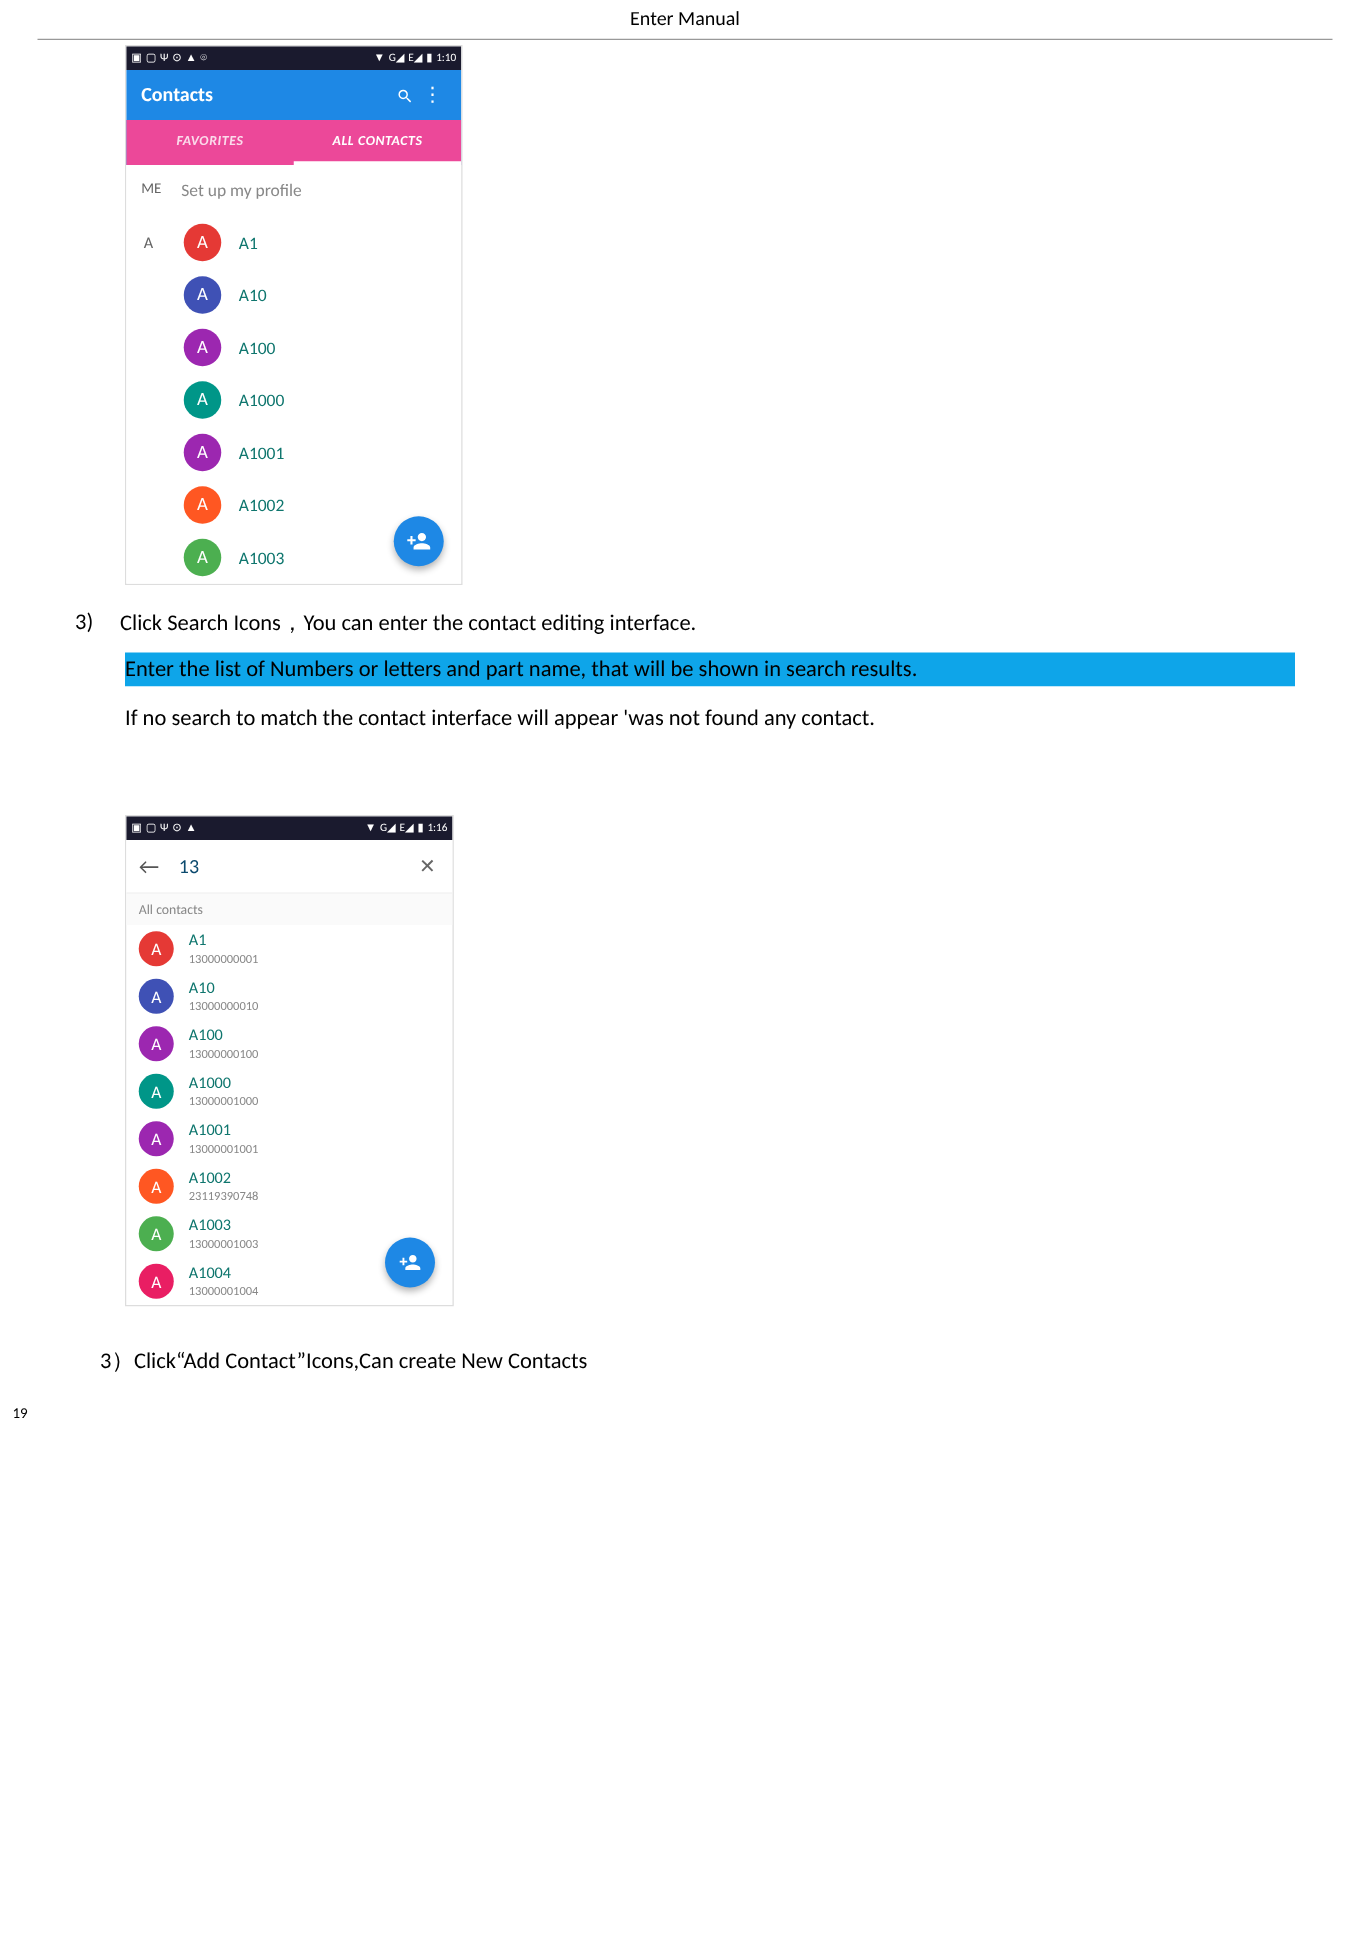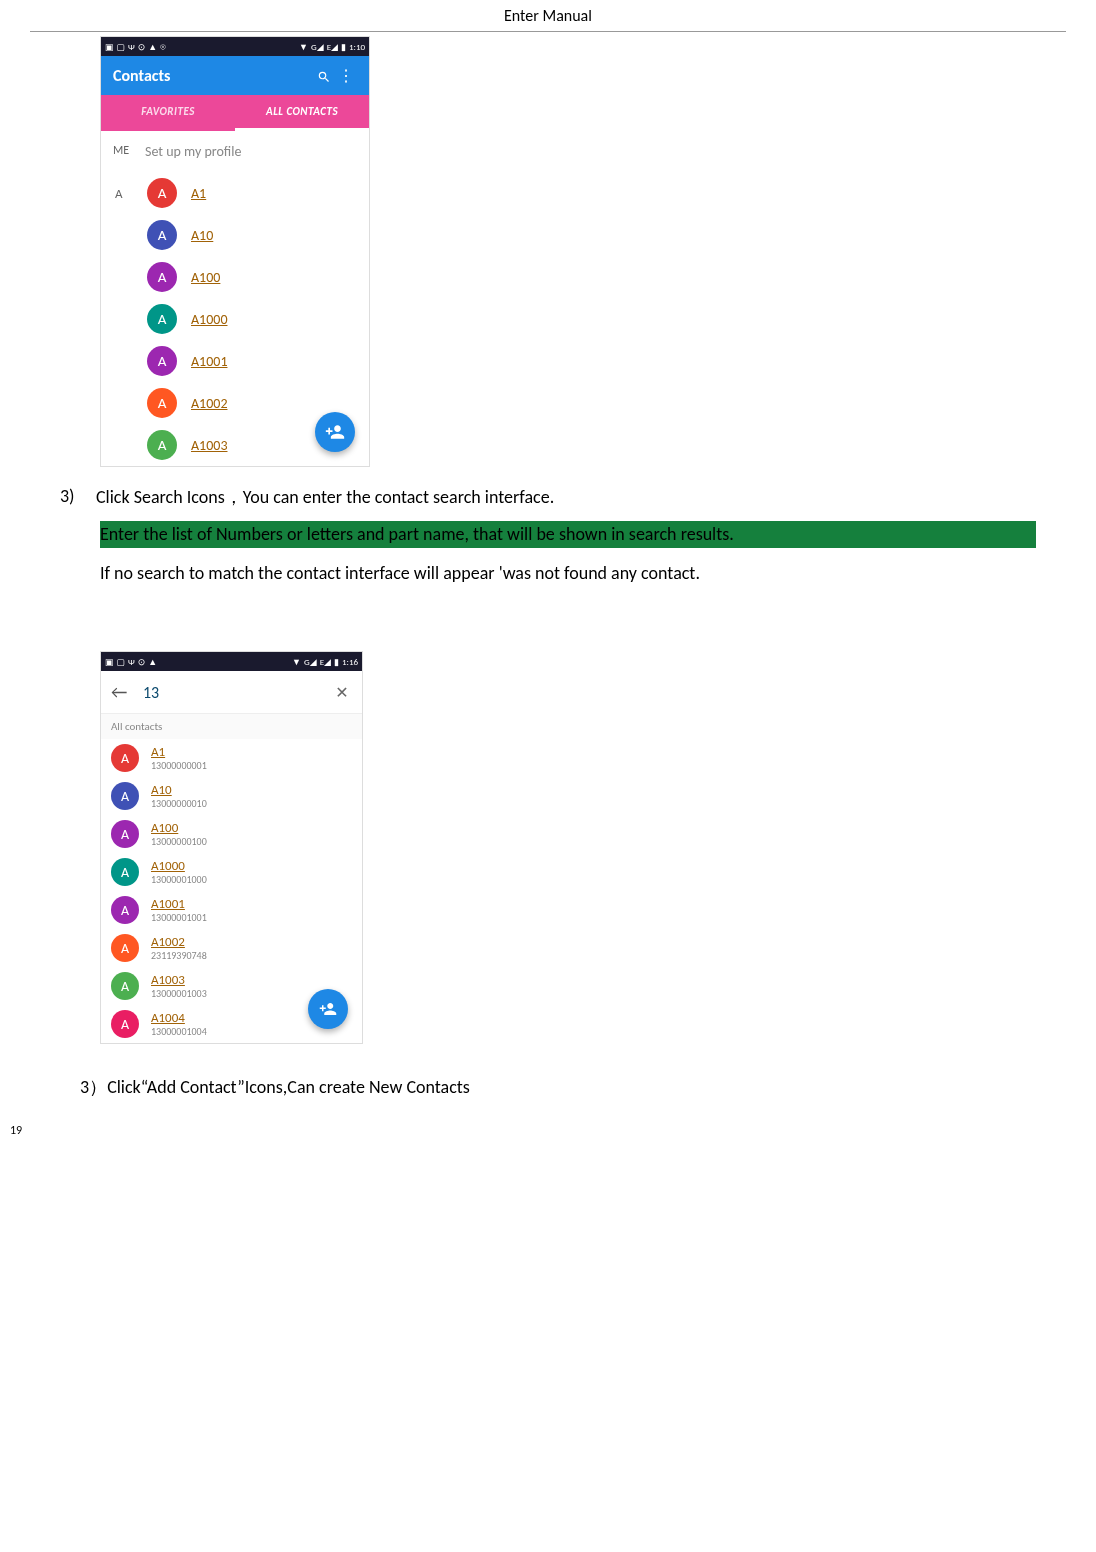--- a/index.html
+++ b/index.html
@@ -101,21 +101,21 @@
     display: flex;
     align-items: center;
     justify-content: center;
     color: #fff;
     font-size: 15px;
     font-weight: 400;
     margin-right: 14px;
     flex-shrink: 0;
   }
   .contact-info { flex: 1; }
-  .contact-name { font-size: 14px; color: #a16207; text-decoration: underline; }
+  .contact-name { font-size: 14px; color: #0f766e; }
   .contact-number { font-size: 11px; color: #888; }
   .section-letter {
     position: absolute;
     left: 14px;
     font-size: 13px;
     color: #666;
     font-weight: 500;
   }
 
   .fab {
@@ -243,24 +243,24 @@
     <div class="fab">
       <svg class="svg-icon" style="width:20px;height:20px" viewBox="0 0 24 24">
           <path d="M15 12c2.21 0 4-1.79 4-4s-1.79-4-4-4-4 1.79-4 4 1.79 4 4 4zm-9-2V7H4v3H1v2h3v3h2v-3h3v-2H6zm9 4c-2.67 0-8 1.34-8 4v2h16v-2c0-2.66-5.33-4-8-4z"></path>
         </svg>
     </div>
   </div>
 
   <div class="step-row">
     <div class="step-num">3)</div>
     <div class="step-text">
-      <span>Click Search Icons，</span><span>You c</span><span>an enter the contact search interface.</span>
+      <span>Click Search Icons，</span><span>You c</span><span>an enter the contact editing interface.</span>
     </div>
   </div>
-  <div class="para indented" style="background:#15803d">Enter the list of Numbers or letters and part name, that will be shown in search results.</div>
+  <div class="para indented" style="background:#0ea5e9">Enter the list of Numbers or letters and part name, that will be shown in search results.</div>
   <div class="para indented">If no search to match the contact interface will appear 'was not found any contact.</div>
 
   <div style="height:50px"></div>
 
   <div class="phone small">
     <div class="status-bar">
       <div class="status-left">
         <span class="status-icon">▣</span>
         <span class="status-icon">▢</span>
         <span class="status-icon">Ψ</span>

